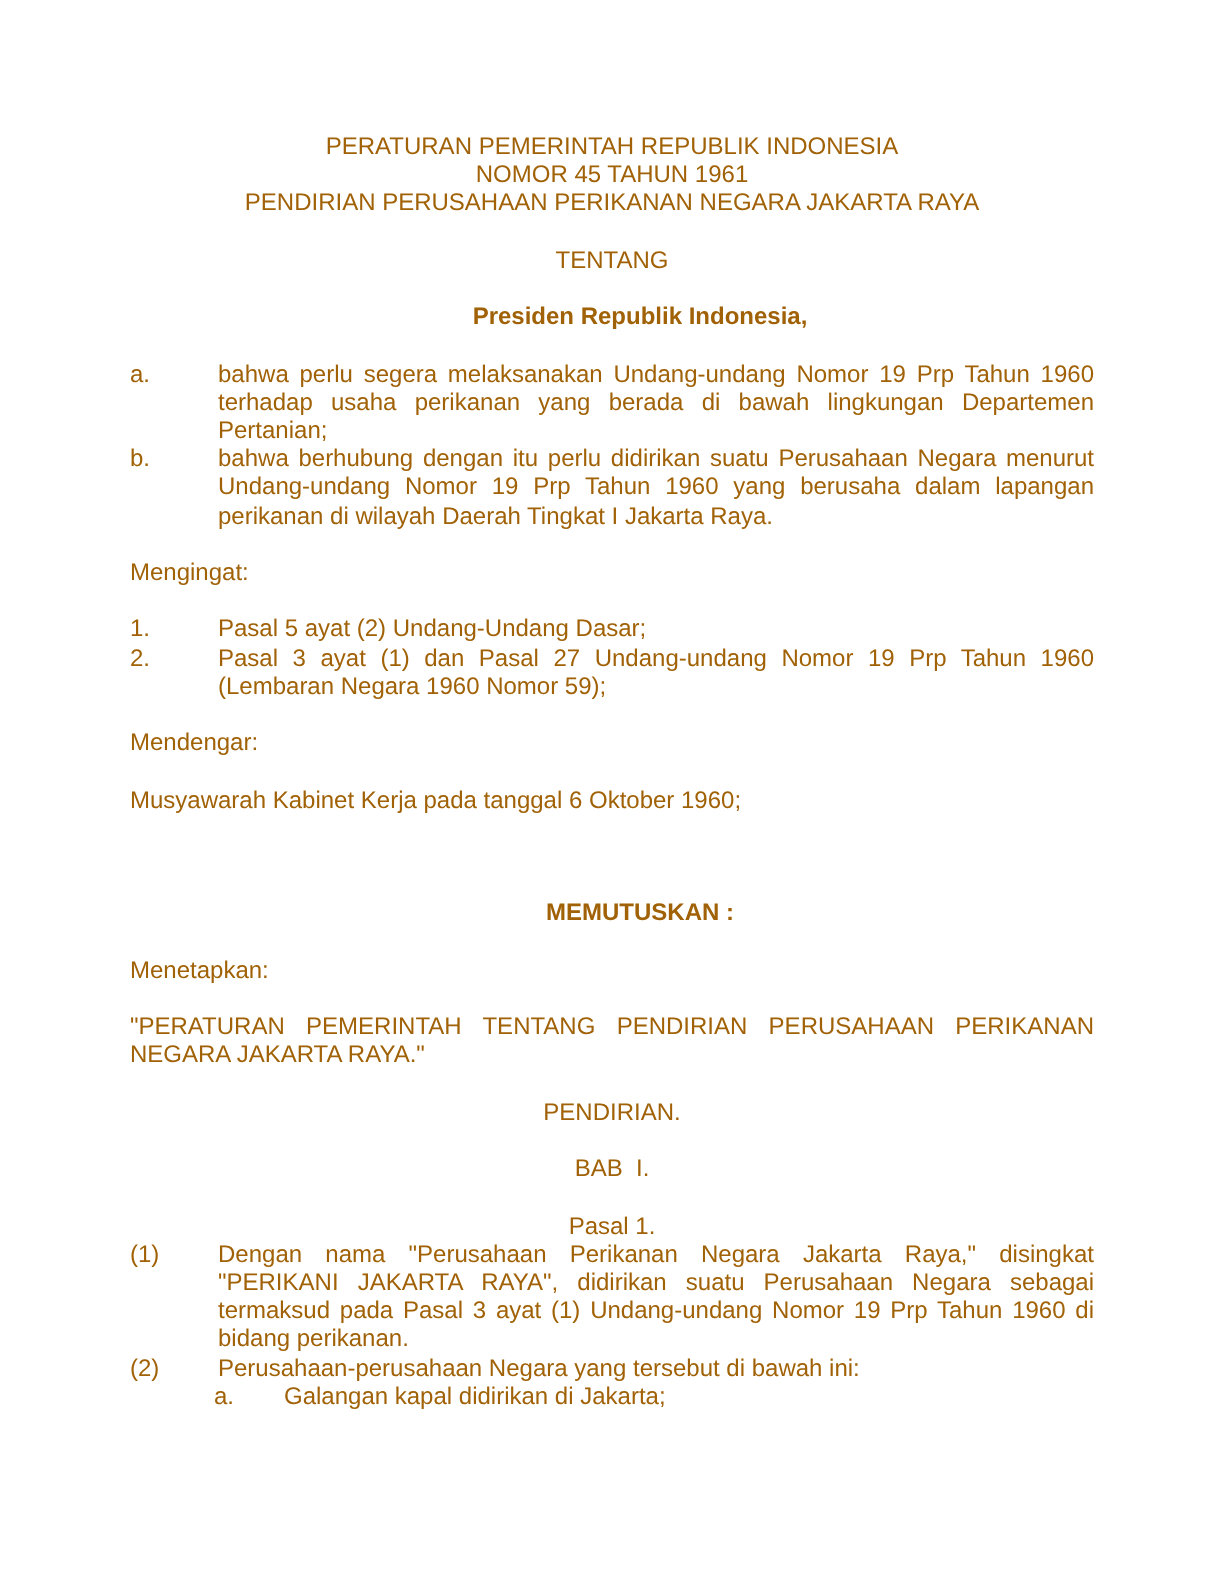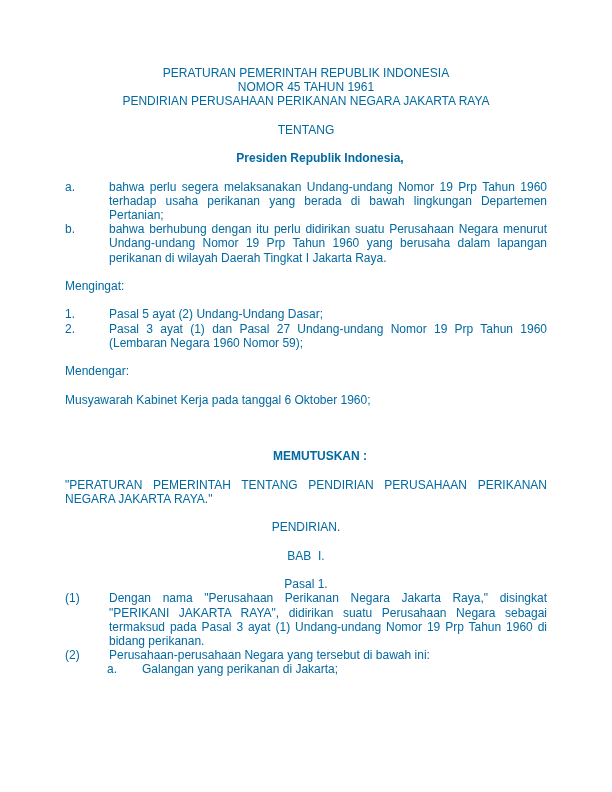--- a/index.html
+++ b/index.html
@@ -5,21 +5,21 @@
   html, body { margin: 0; padding: 0; background: #ffffff; }
   .page {
     position: relative;
     width: 612px;
     height: 792px;
     background: #ffffff;
     overflow: hidden;
     font-family: "Liberation Sans", sans-serif;
     font-size: 12px;
     line-height: 14.2px;
-    color: #0369a1;
+    color: #a16207;
   }
   .doc { padding: 66px 65px 0 65px; }
   p { margin: 0; }
   .center { text-align: center; }
   
   .shift { padding-left: 28px; font-weight: bold; }
   .gap1 { margin-top: 14.2px; }
   .gap2 { margin-top: 42.6px; }
   .just { text-align: justify; }
   .prewrap { white-space: pre-wrap; }
@@ -67,38 +67,39 @@
         <span class="litext">Pasal 3 ayat (1) dan Pasal 27 Undang-undang Nomor 19 Prp Tahun 1960 (Lembaran Negara 1960 Nomor 59);</span>
       </div>
     </div>
 
     <p class="gap1">Mendengar:</p>
 
     <p class="gap1">Musyawarah Kabinet Kerja pada tanggal 6 Oktober 1960;</p>
 
     <p class="center gap2 shift">MEMUTUSKAN :</p>
 
+    <p class="gap1">Menetapkan:</p>
 
     <p class="gap1 just">"PERATURAN PEMERINTAH TENTANG PENDIRIAN PERUSAHAAN PERIKANAN NEGARA JAKARTA RAYA."</p>
 
     <p class="center gap1">PENDIRIAN.</p>
 
     <p class="center gap1 prewrap">BAB  I.</p>
 
     <p class="center gap1">Pasal 1.</p>
 
     <div>
       <div class="li">
         <span class="marker">(1)</span>
         <span class="litext">Dengan nama "Perusahaan Perikanan Negara Jakarta Raya," disingkat "PERIKANI JAKARTA RAYA", didirikan suatu Perusahaan Negara sebagai termaksud pada Pasal 3 ayat (1) Undang-undang Nomor 19 Prp Tahun 1960 di bidang perikanan.</span>
       </div>
       <div class="li">
         <span class="marker">(2)</span>
         <span class="litext">Perusahaan-perusahaan Negara yang tersebut di bawah ini:</span>
       </div>
       <div class="li li2">
         <span class="marker">a.</span>
-        <span class="litext">Galangan yang perikanan di Jakarta;</span>
+        <span class="litext">Galangan kapal didirikan di Jakarta;</span>
       </div>
     </div>
 
   </div>
 </div>
 
 </body></html>

